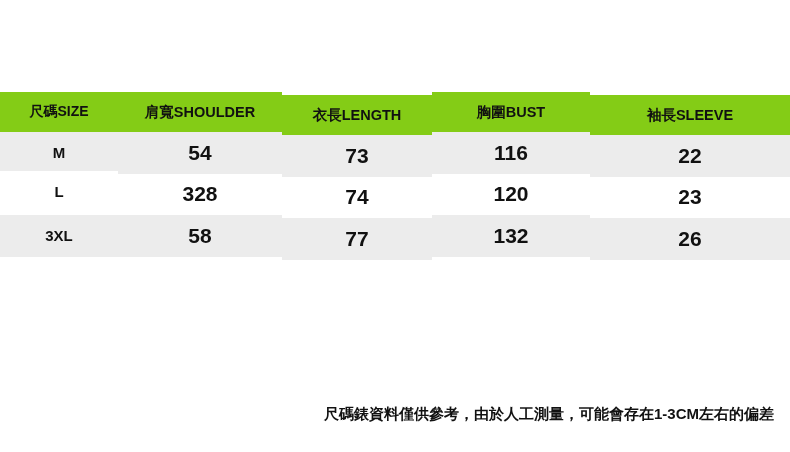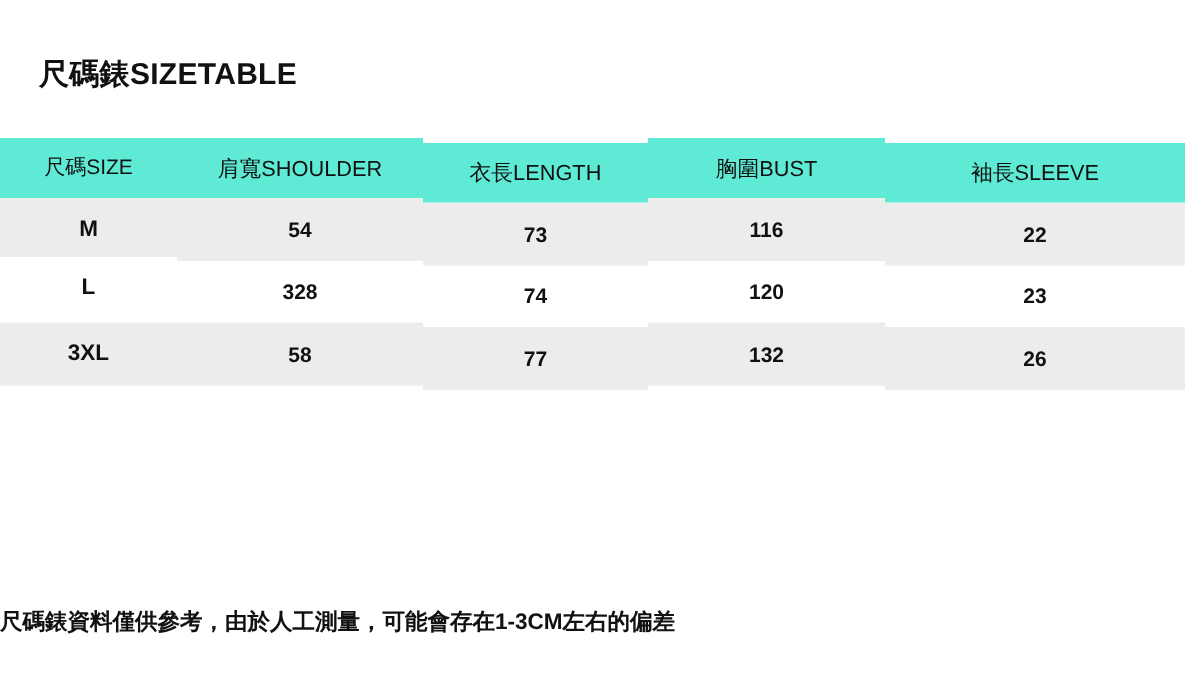--- a/index.html
+++ b/index.html
@@ -42,71 +42,70 @@
   .size-table td {
     border: none;
     padding: 0;
     text-align: center;
     vertical-align: middle;
     font-size: 15px;
     color: #111111;
   }
   .size-table thead th {
     height: 40px;
-    font-weight: normal;
+    font-weight: bold;
     font-size: 14.5px;
-    background: #5eead4;
+    background: #84cc16;
   }
   .size-table thead th.col-size {
     font-size: 14px;
   }
   .size-table tbody tr {
     height: 41.5px;
   }
   .size-table tbody tr.shade td {
     background: #ececec;
   }
   .size-table tbody tr.plain td {
     background: #ffffff;
   }
   .size-table tbody td {
     font-weight: bold;
-    font-size: 14px;
+    font-size: 21px;
   }
   .size-table tbody td.cell-size {
     font-size: 15px;
   }
   
   .c0 { width: 118px; }
   .c1 { width: 164px; }
   .c2 { width: 150px; }
   .c3 { width: 158px; }
   .c4 { width: 200px; }
 
   
   .nudge-up   { position: relative; top: -3px; }
   .nudge-down { position: relative; top: 3px; }
 
   .note {
     position: absolute;
     left: 0;
     right: 16px;
     top: 405px;
-    text-align: left;
+    text-align: right;
     font-size: 15px;
     font-weight: bold;
     color: #111111;
   }
 </style>
 </head>
 <body>
 
 <div class="page">
 
-  <div class="title">尺碼錶SIZETABLE</div>
 
   <table class="size-table">
     <colgroup>
       <col class="c0">
         <col class="c1">
         <col class="c2">
         <col class="c3">
         <col class="c4">
     </colgroup>
     <thead>

